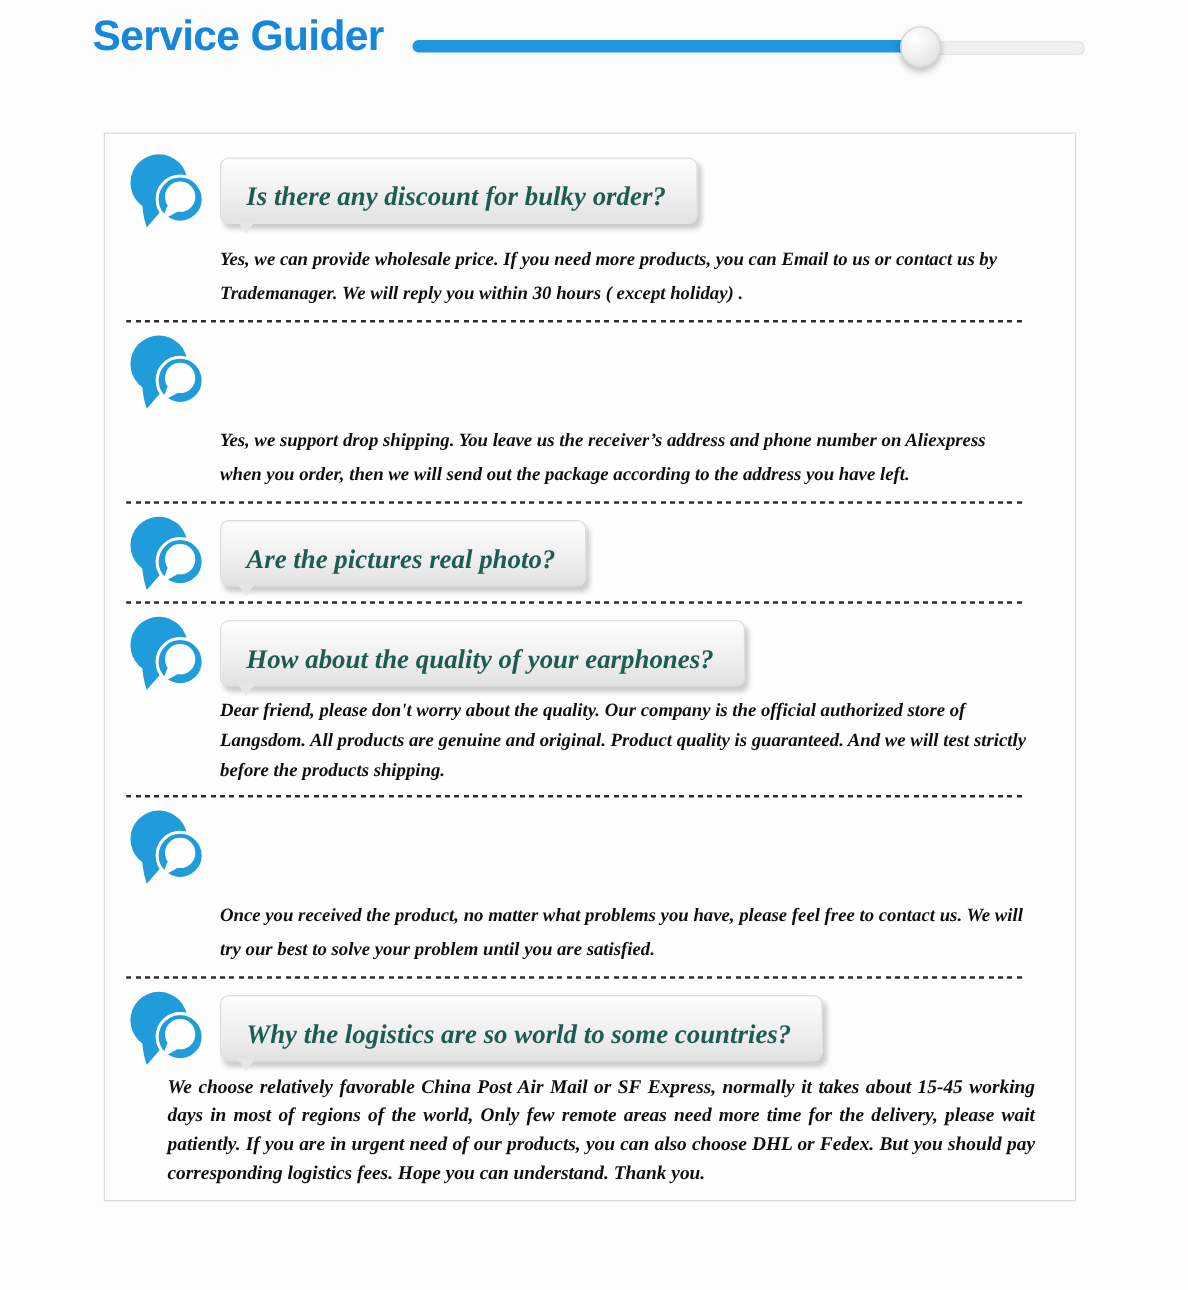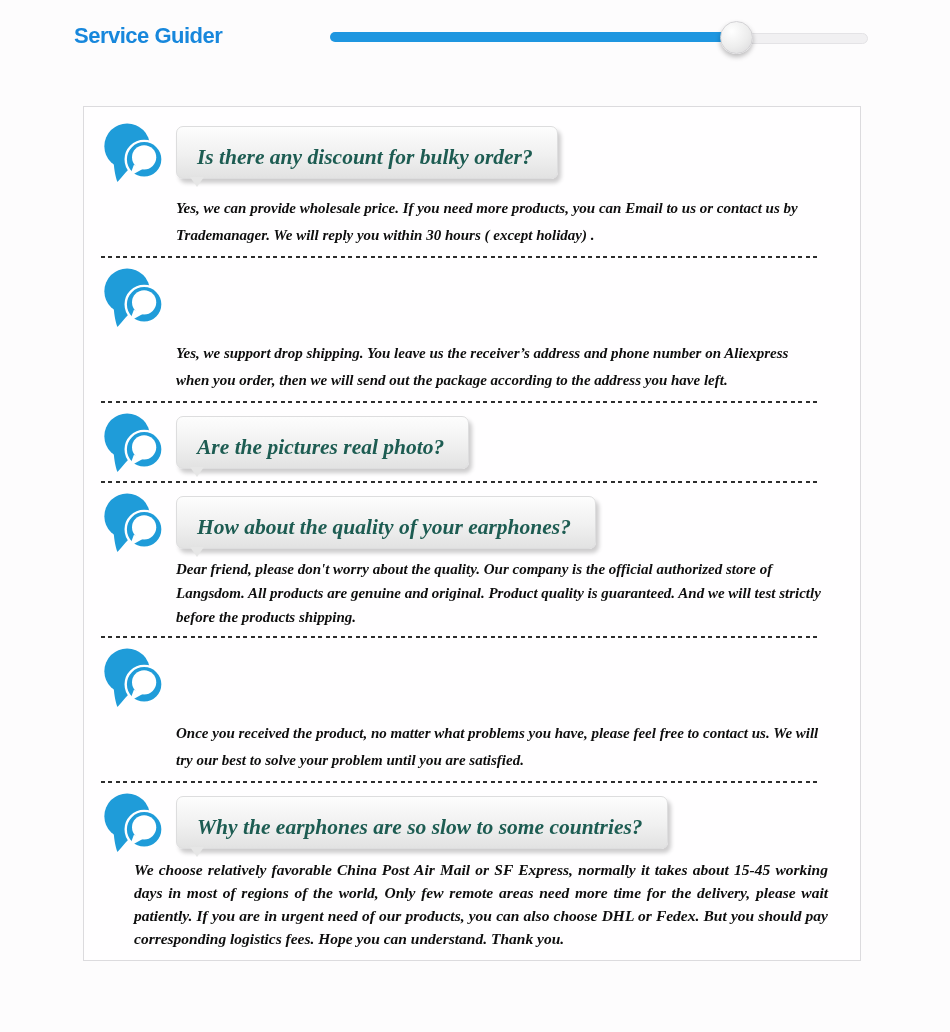--- a/index.html
+++ b/index.html
@@ -1,20 +1,20 @@
 <!DOCTYPE html>
 <html><head>
 <meta charset="utf-8">
 <style>
   html,body { margin:0; padding:0; background:#fdfcfd; }
   .page { position:relative; width:950px; height:1032px; background:#fdfcfd; overflow:hidden;
           font-family:"Liberation Sans", sans-serif; }
 
   
-  .page-title { position:absolute; left:74px; top:23px; font-size:22px; font-weight:bold;
+  .page-title { position:absolute; left:74px; top:10px; font-size:34px; font-weight:bold;
                 color:#1787dc; letter-spacing:-0.5px; }
   .slider { position:absolute; left:330px; top:18px; width:538px; height:40px; }
   .slider-track-filled { position:absolute; left:0; top:14px; width:404px; height:10px;
                          border-radius:6px; background:#1e96e0; }
   .slider-track-rest { position:absolute; left:398px; top:15px; width:138px; height:9px;
                        border-radius:6px; background:#f1f0f2; border:1px solid #e4e3e6; }
   .slider-knob { position:absolute; left:390px; top:3px; width:31px; height:31px; border-radius:50%;
                  background:radial-gradient(circle at 35% 30%, #ffffff 0%, #ededed 55%, #d8d7d9 100%);
                  border:1px solid #d2d1d4; box-shadow:0 3px 5px rgba(0,0,0,0.25); }
 
@@ -154,20 +154,20 @@
         <span class="bubble-icon">
           <svg width="64" height="64" viewBox="0 0 64 66">
             <path d="M13 37 C13 49 15 57 17 63 C22 57 28 50 33 45 Z" fill="#1f9cd9"></path>
             <circle cx="27" cy="26" r="23.5" fill="#1f9cd9"></circle>
             <circle cx="44.5" cy="39.5" r="19" fill="#1f9cd9" stroke="#ffffff" stroke-width="2.5"></circle>
             <circle cx="44.5" cy="37.5" r="12.5" fill="#ffffff"></circle>
             <polygon points="34,45 29.5,57 43,49.5" fill="#ffffff"></polygon>
           </svg>
         </span>
         <div class="pill">
-          <span>Why the earphones are so slow to some countries?</span>
+          <span>Why the logistics are so world to some countries?</span>
         </div>
       </div>
       <p class="answer a4">We choose relatively favorable China Post Air Mail or SF Express, normally it takes about 15-45 working days in most of regions of the world, Only few remote areas need more time for the delivery, please wait patiently. If you are in urgent need of our products, you can also choose DHL or Fedex. But you should pay corresponding logistics fees. Hope you can understand. Thank you.</p>
     </div>
 
   </div>
 </div>
 
 </body></html>

